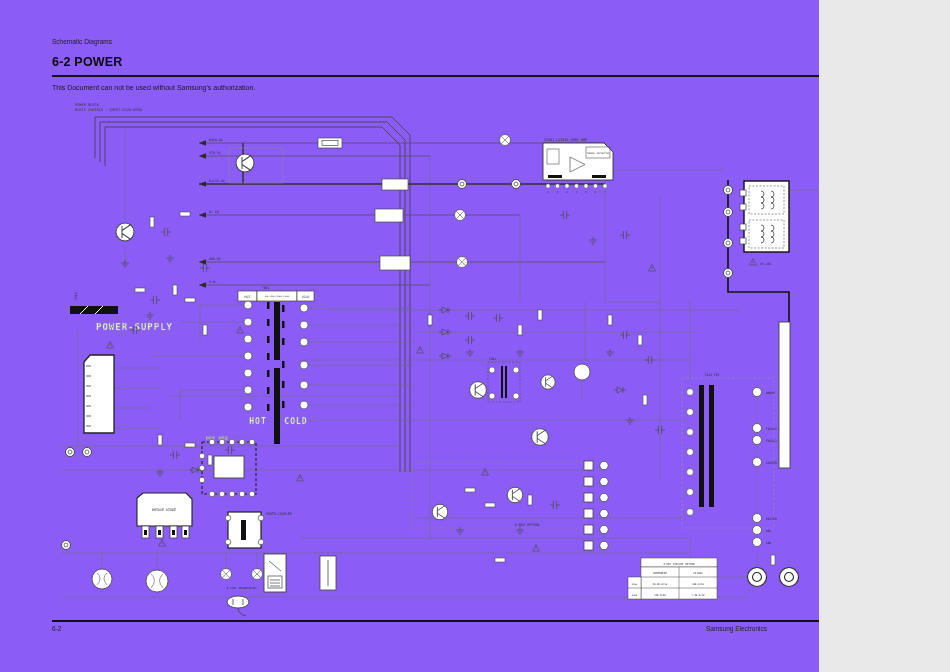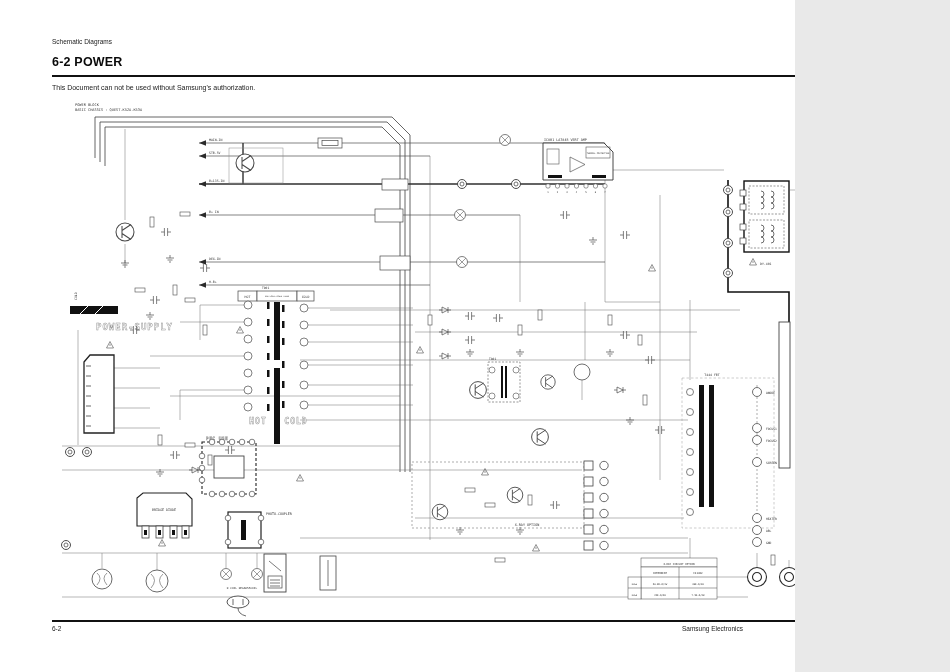--- a/index.html
+++ b/index.html
@@ -1,16 +1,16 @@
 <!DOCTYPE html>
 <html><head>
 <meta charset="utf-8">
 <style>
   html,body{margin:0;padding:0;background:#e9e9e9;}
-  .page{position:relative;width:795px;height:672px;background:#ffffff;font-family:"Liberation Sans",sans-serif;overflow:hidden;}
+  .page{position:relative;width:795px;height:672px;background:#8b5cf6;font-family:"Liberation Sans",sans-serif;overflow:hidden;padding-left:24px;}
   .hdr-label{position:absolute;left:52px;top:38px;font-size:6.5px;color:#222;}
   .title{position:absolute;left:52px;top:55px;font-size:12.5px;font-weight:bold;color:#0a0a0a;margin:0;letter-spacing:.2px;}
   .rule{position:absolute;left:52px;top:75px;width:846px;height:2px;background:#111;}
   .notice{position:absolute;left:52px;top:84px;font-size:7px;color:#1a1a1a;}
   .foot-rule{position:absolute;left:52px;top:620px;width:846px;height:1.5px;background:#111;}
   .foot-left{position:absolute;left:52px;top:625px;font-size:6.5px;color:#222;}
   .foot-right{position:absolute;right:52px;top:625px;font-size:6.5px;color:#222;}
   svg.schematic{position:absolute;left:0;top:0;width:950px;height:672px;}
   svg text{font-family:"DejaVu Sans Mono",monospace;fill:#333;}
   .outline{fill:#ffffff;stroke:#8f8f8f;stroke-width:.45px;font-weight:bold;letter-spacing:1px;}

